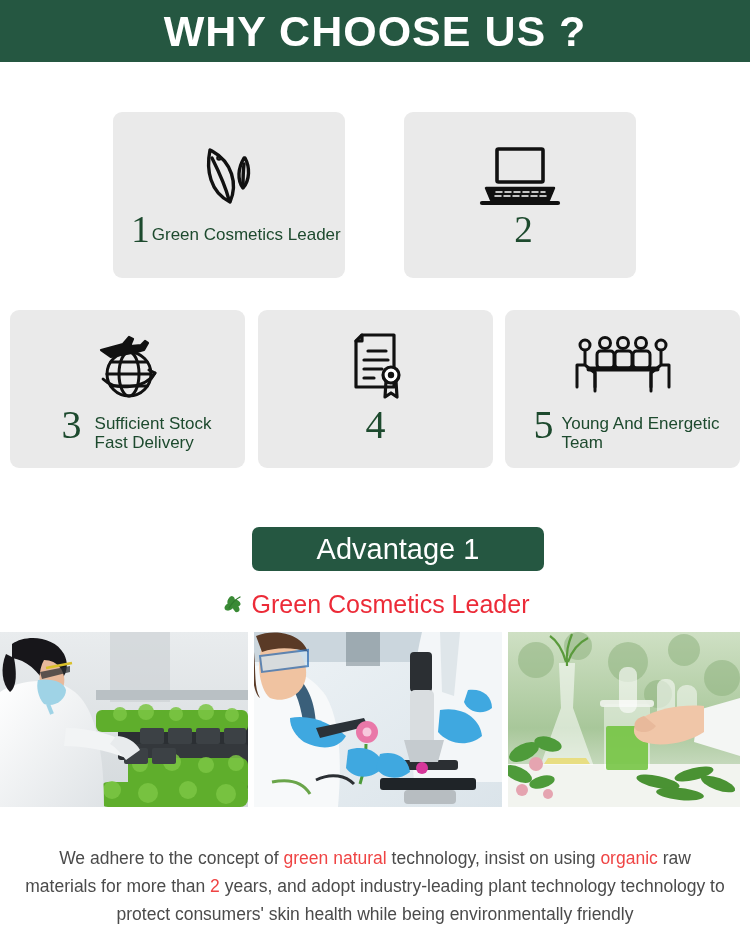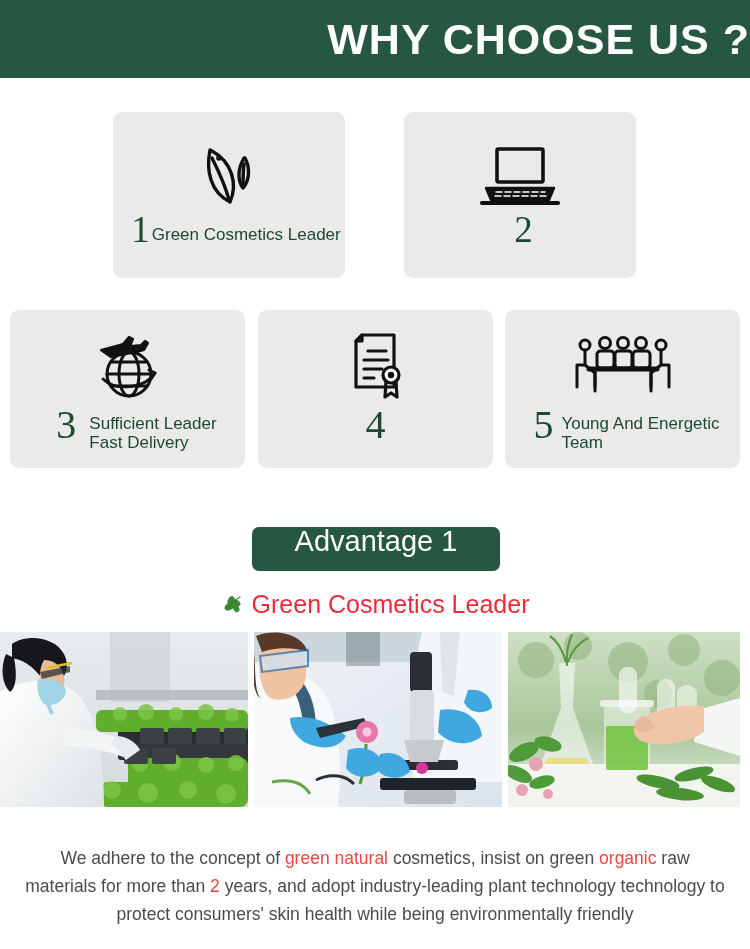--- a/index.html
+++ b/index.html
@@ -5,22 +5,22 @@
   html,body{margin:0;padding:0;}
   body{
     width:750px;height:949px;background:#ffffff;
     font-family:"Liberation Sans", sans-serif;
     overflow:hidden;position:relative;
   }
   .page{width:750px;height:949px;position:relative;}
 
   
   .header-bar{
-    position:absolute;left:0;top:0;width:750px;height:78px;
-    background:#255741;display:flex;align-items:center;justify-content:flex-end;
+    position:absolute;left:0;top:0;width:750px;height:62px;
+    background:#255741;display:flex;align-items:center;justify-content:center;
   }
   .header-title{
     color:#ffffff;font-size:43px;font-weight:bold;letter-spacing:1px;
     font-family:"Liberation Sans", sans-serif;line-height:1;
     white-space:nowrap;
   }
 
   
   .card{
     position:absolute;background:#eaeaea;border-radius:9px;
@@ -70,23 +70,23 @@
   #card-4 .card-label{font-size:17px;padding-top:8px;}
 
   #card-5{left:505px;top:310px;width:235px;height:158px;}
   #card-5 .card-icon{top:18px;height:76px;}
   #card-5 .card-caption{top:96px;padding-left:8px;}
   #card-5 .card-num{font-size:40px;margin-right:8px;}
   #card-5 .card-label{font-size:17px;padding-top:8px;}
 
   
   .advantage-badge{
-    position:absolute;left:252px;top:527px;width:248px;height:44px;
+    position:absolute;left:252px;top:527px;width:292px;height:44px;
     background:#255741;border-radius:7px;
-    display:flex;justify-content:center;
+    display:flex;align-items:center;justify-content:center;
   }
   .advantage-badge span{
     color:#ffffff;font-size:29px;line-height:1;white-space:nowrap;
   }
 
   .subtitle-row{
     position:absolute;left:0;top:586px;width:750px;height:36px;
     display:flex;align-items:center;justify-content:center;gap:7px;
   }
   .subtitle-icon{width:24px;height:24px;display:block;}
@@ -159,21 +159,21 @@
         <circle cx="40" cy="45" r="22"></circle>
         <ellipse cx="40" cy="45" rx="10" ry="22"></ellipse>
         <path d="M18 45 H62 M22 33 H58 M22 57 H58"></path>
         <path d="M14 50 C26 62 56 60 66 44" stroke-width="2.8"></path>
         <path d="M66 44 L60 41 M66 44 L62 50"></path>
         <path d="M12 21 L34 15 L40 8 L44 10 L41 17 L52 16 L56 12 L59 14 L55 21 L48 23 L22 28 Z" fill="#111" stroke-width="2.2"></path>
       </svg>
     </div>
     <div class="card-caption">
       <span class="card-num">3</span>
-      <span class="card-label" style="white-space:pre-line;">Sufficient Leader
+      <span class="card-label" style="white-space:pre-line;">Sufficient Stock
 Fast Delivery</span>
     </div>
   </div>
 
   <div class="card" id="card-4">
     <div class="card-icon">
       <svg width="68" height="74" viewBox="0 0 68 74" fill="none" stroke="#111" stroke-width="3.2" stroke-linecap="round" stroke-linejoin="round">
         <path d="M20 6 H52 V58 H14 V12 Z"></path>
         <path d="M20 6 V12 H14"></path>
         <path d="M26 22 H44 M22 31 H46 M22 40 H40 M22 49 H32"></path>
@@ -406,15 +406,15 @@
           <ellipse cx="150" cy="150" rx="22" ry="6" transform="rotate(12 150 150)"></ellipse>
           <ellipse cx="186" cy="142" rx="20" ry="6" transform="rotate(-14 186 142)"></ellipse>
           <ellipse cx="172" cy="162" rx="24" ry="6" transform="rotate(6 172 162)"></ellipse>
           <ellipse cx="210" cy="152" rx="18" ry="6" transform="rotate(20 210 152)"></ellipse>
         </g>
       </svg>
     </div>
 
   </div>
 
-  <p class="description"><span>We adhere to the concept of </span><span class="hl">green natural</span><span> cosmetics, insist on green </span><span class="hl">organic</span><span> raw materials for more than </span><span class="hl">2</span><span> years, and adopt industry-leading plant technology technology to protect consumers' skin health while being environmentally friendly</span></p>
+  <p class="description"><span>We adhere to the concept of </span><span class="hl">green natural</span><span> technology, insist on using </span><span class="hl">organic</span><span> raw materials for more than </span><span class="hl">2</span><span> years, and adopt industry-leading plant technology technology to protect consumers' skin health while being environmentally friendly</span></p>
 
 </div>
 
 </body></html>

